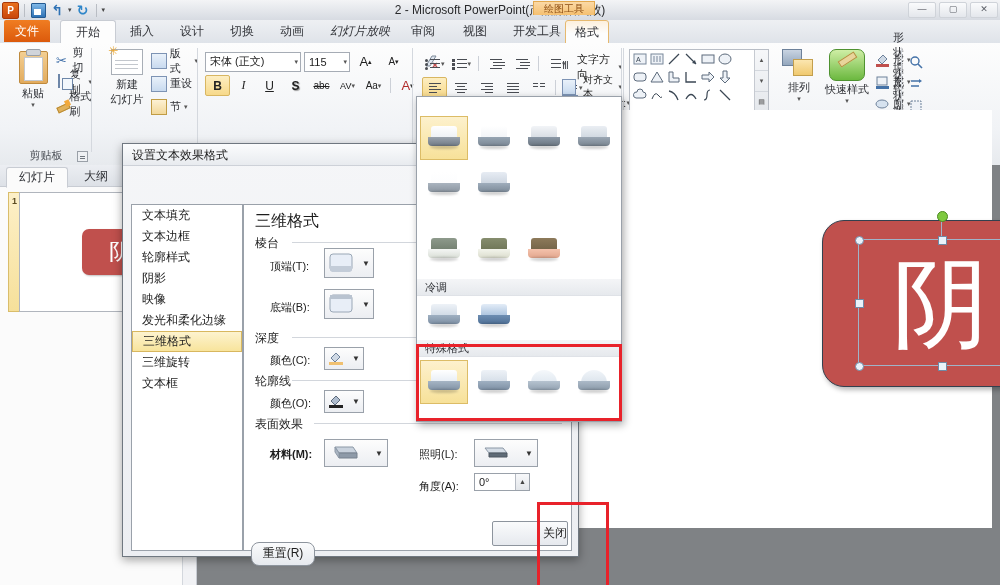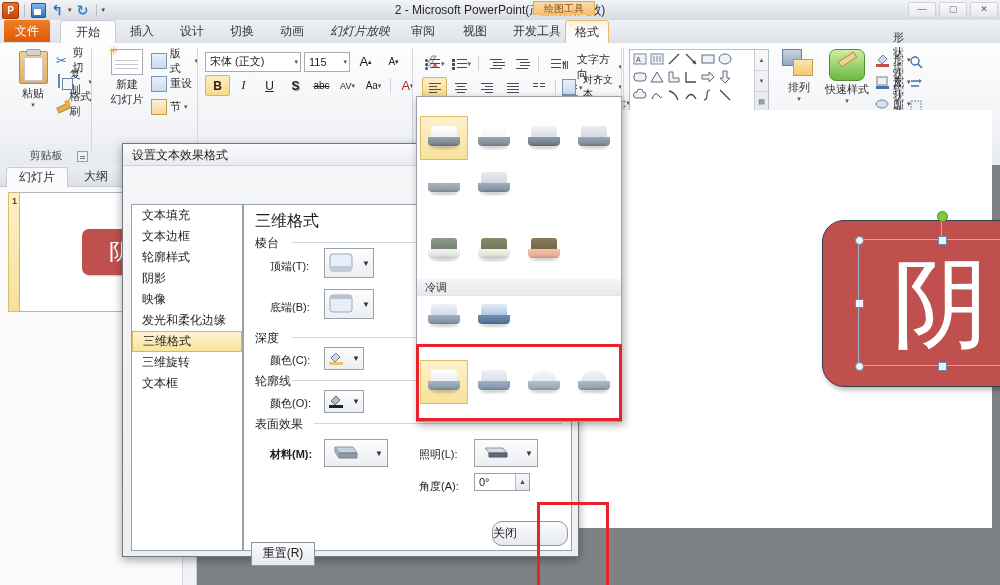--- a/index.html
+++ b/index.html
@@ -184,25 +184,25 @@
   .colorbtn .cb{position:absolute;right:3px;font-size:8px;color:#333;}
   .matbtn{position:absolute;width:62px;height:26px;border:1px solid #9aa1aa;background:linear-gradient(#fdfdfd,#eceef2);
     display:flex;align-items:center;}
   .matbtn .prev{width:30px;height:20px;margin-left:4px;position:relative;}
   .matbtn .cb{position:absolute;right:4px;font-size:8px;color:#333;}
   .numbox{position:absolute;height:18px;border:1px solid #9aa1aa;background:#fff;display:flex;align-items:center;
     justify-content:space-between;font-size:11px;padding-left:4px;box-sizing:border-box;}
   .spin{width:13px;height:16px;background:linear-gradient(#f7f8fa,#e3e6ea);border-left:1px solid #b6bbc3;
     font-size:7px;color:#444;text-align:center;line-height:16px;}
   #resetbtn{position:absolute;left:120px;top:338px;width:62px;height:22px;
-    background:linear-gradient(#fafbfc,#e6e9ee);border:1px solid #8d949d;border-radius:0;
+    background:linear-gradient(#fafbfc,#e6e9ee);border:1px solid #8d949d;border-radius:8px;
     font-size:12px;text-align:center;line-height:21px;color:#1d1d1d;}
   #closebtn{position:absolute;right:10px;bottom:10px;width:74px;height:23px;
-    background:linear-gradient(#fafbfc,#e6e9ee);border:1px solid #8d949d;border-radius:10px;
-    font-size:12px;text-align:left;line-height:22px;color:#1d1d1d;}
+    background:linear-gradient(#fafbfc,#e6e9ee);border:1px solid #8d949d;border-radius:2px;
+    font-size:12px;text-align:right;line-height:22px;color:#1d1d1d;}
   #redbox{position:absolute;left:414px;top:358px;width:66px;height:107px;border:3px solid #e8222a;z-index:60;}
 
   
   #gallery{position:absolute;left:416px;top:96px;width:204px;height:324px;
     background:#fff;border:1px solid #9aa1aa;box-shadow:2px 3px 8px rgba(0,0,0,.33);z-index:50;}
   .galhead{position:absolute;left:0;width:204px;height:17px;line-height:17px;padding-left:8px;
     background:linear-gradient(#f4f5f7,#e6e9ed);font-size:11px;color:#2c2e33;box-sizing:border-box;
     border-bottom:1px solid #dfe2e7;}
   .gcell{position:absolute;width:48px;height:44px;}
   .gcell.sel{background:linear-gradient(#fdf1cd,#f7e199);border:1px solid #dcbc66;box-sizing:border-box;}
@@ -848,20 +848,21 @@
       </span>
     </div>
   <div class="gcell" style="left:53px;top:197px;">
       <span class="bv">
         <span class="top" style="background:linear-gradient(#e3ecf7,#9cb8d8);"></span>
         <span class="side" style="background:linear-gradient(#6d8db2,#4f7096);"></span>
         <span class="shadow"></span>
       </span>
     </div>
 
+  <div class="galhead" style="top:243px;">特殊格式</div>
   <div class="gcell sel" style="left:3px;top:263px;">
       <span class="bv">
         <span class="top" style="background:linear-gradient(#ffffff,#e1e9f2);"></span>
         <span class="side" style="background:linear-gradient(#a6b5c5,#8293a5);"></span>
         <span class="shadow"></span>
       </span>
     </div>
   <div class="gcell" style="left:53px;top:263px;">
       <span class="bv">
         <span class="top" style="background:linear-gradient(#eef2f7,#cfd9e4);"></span>

